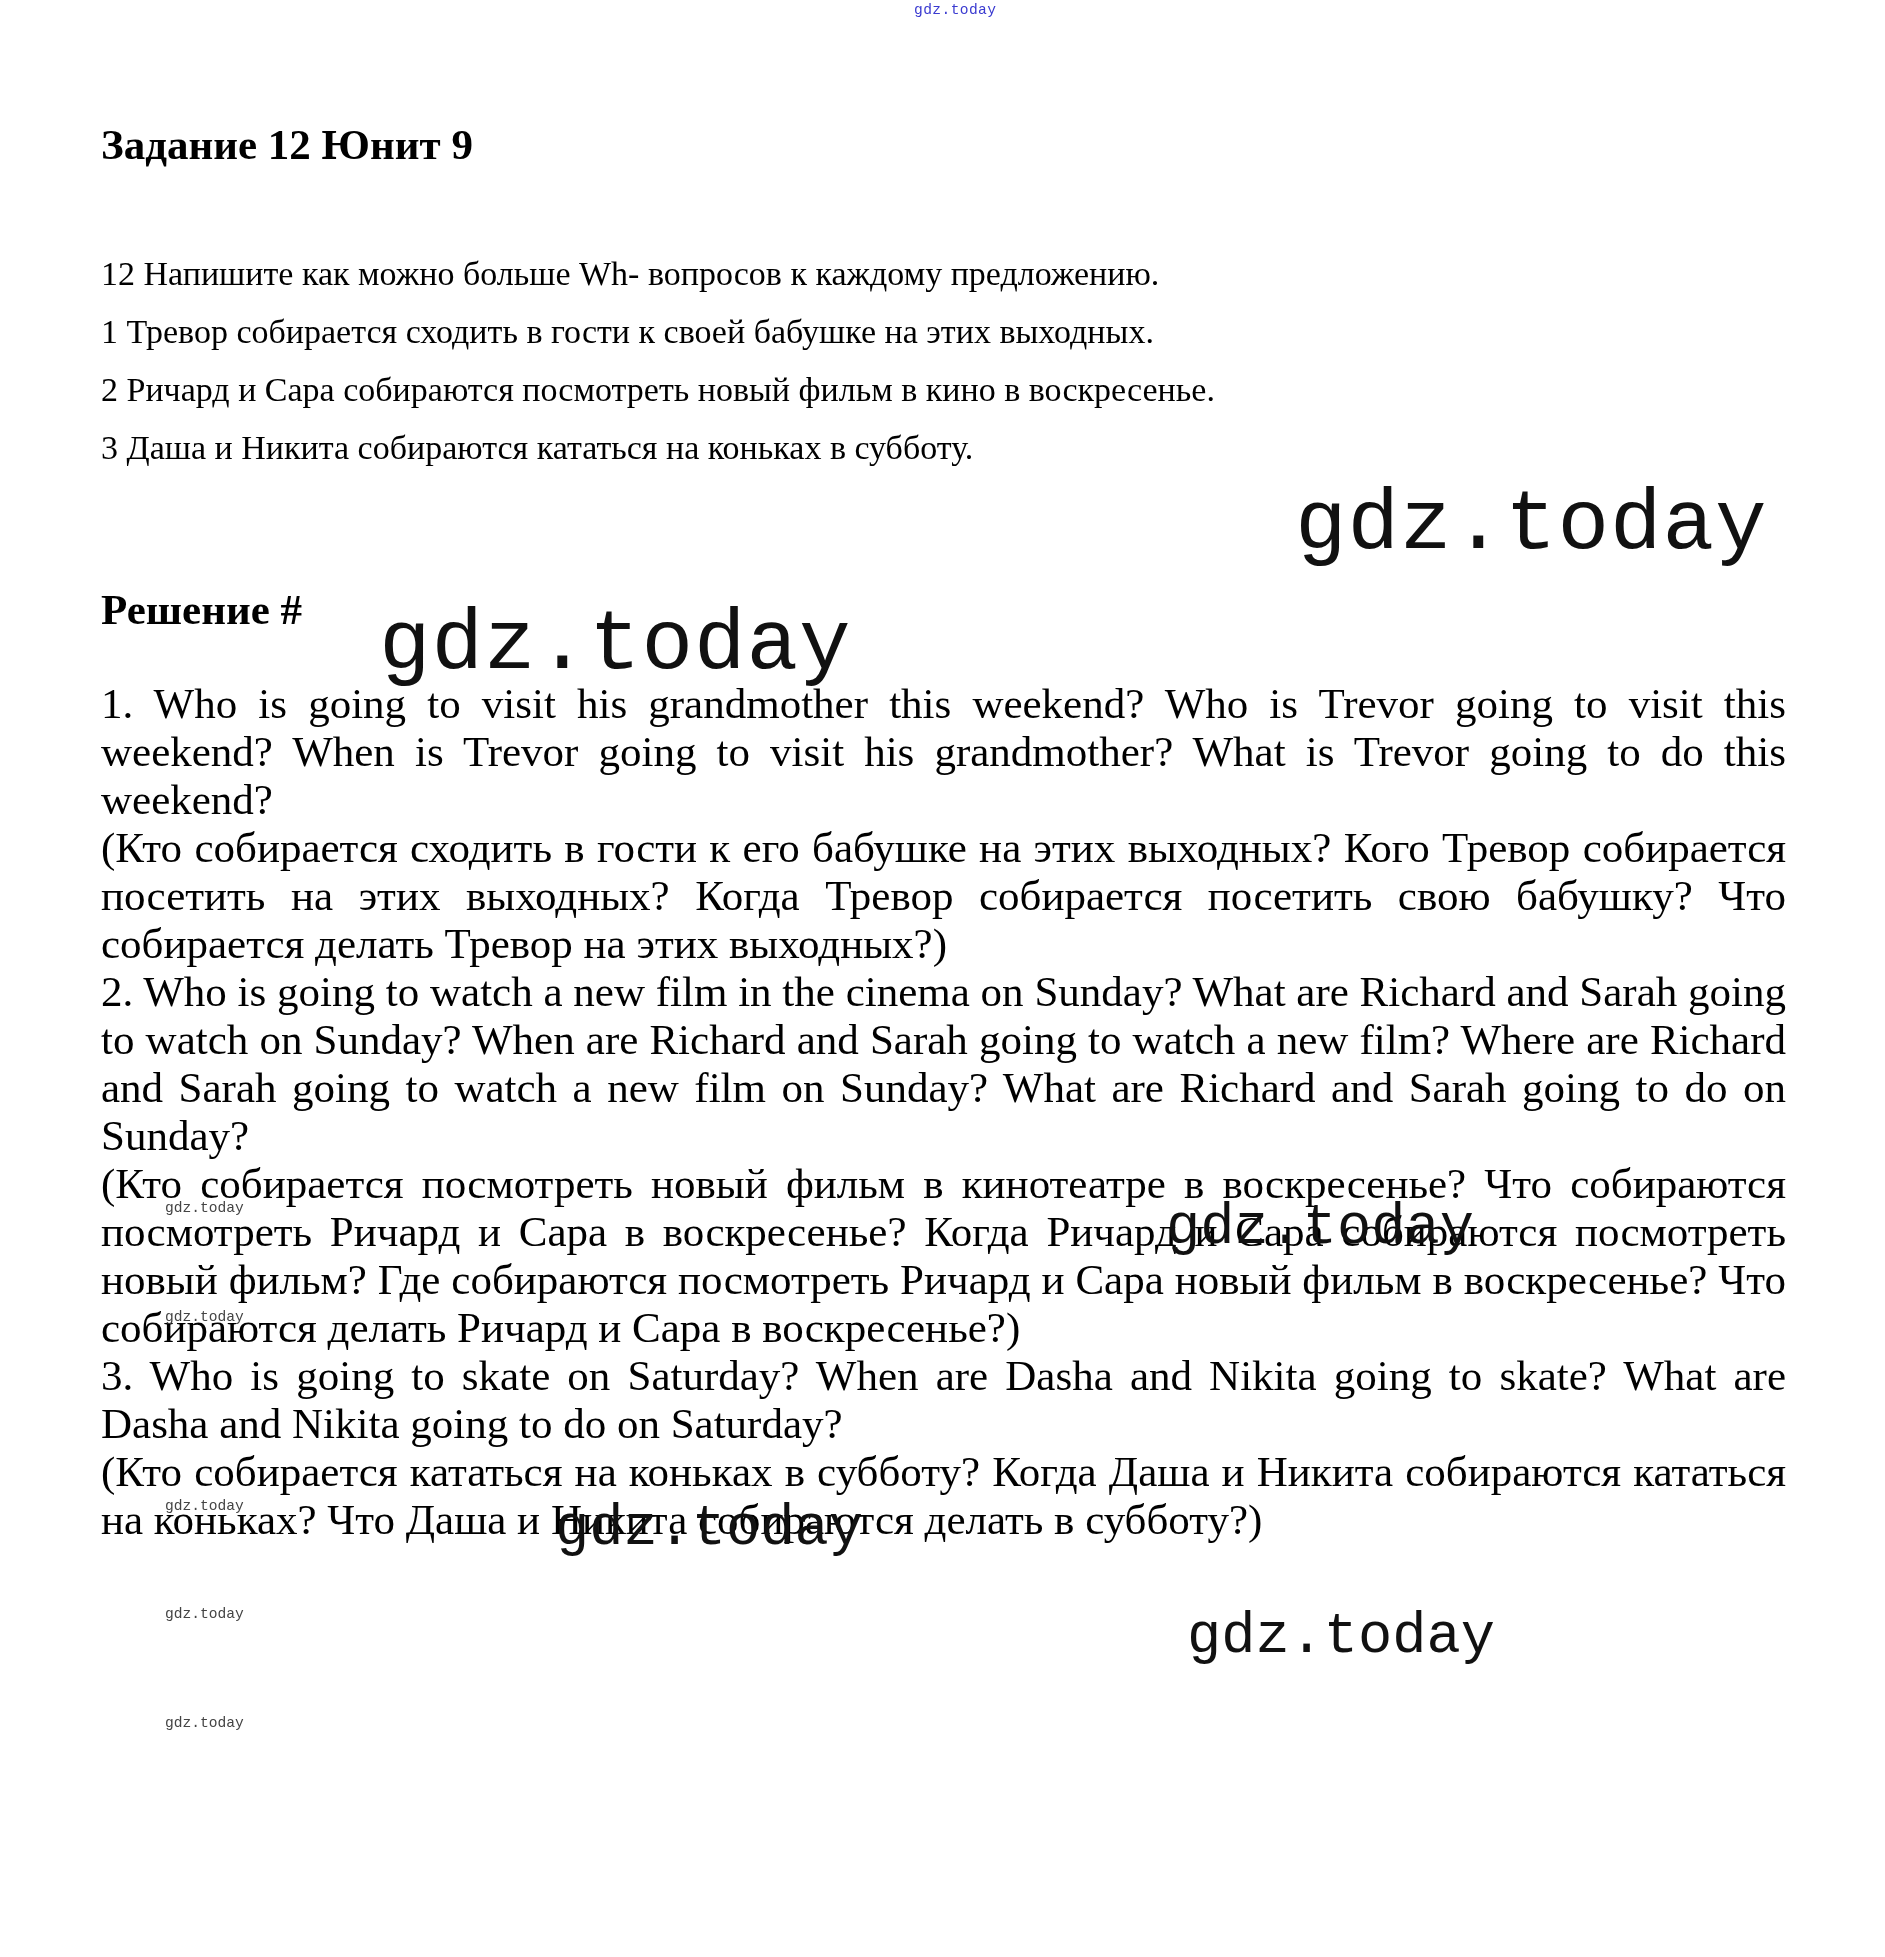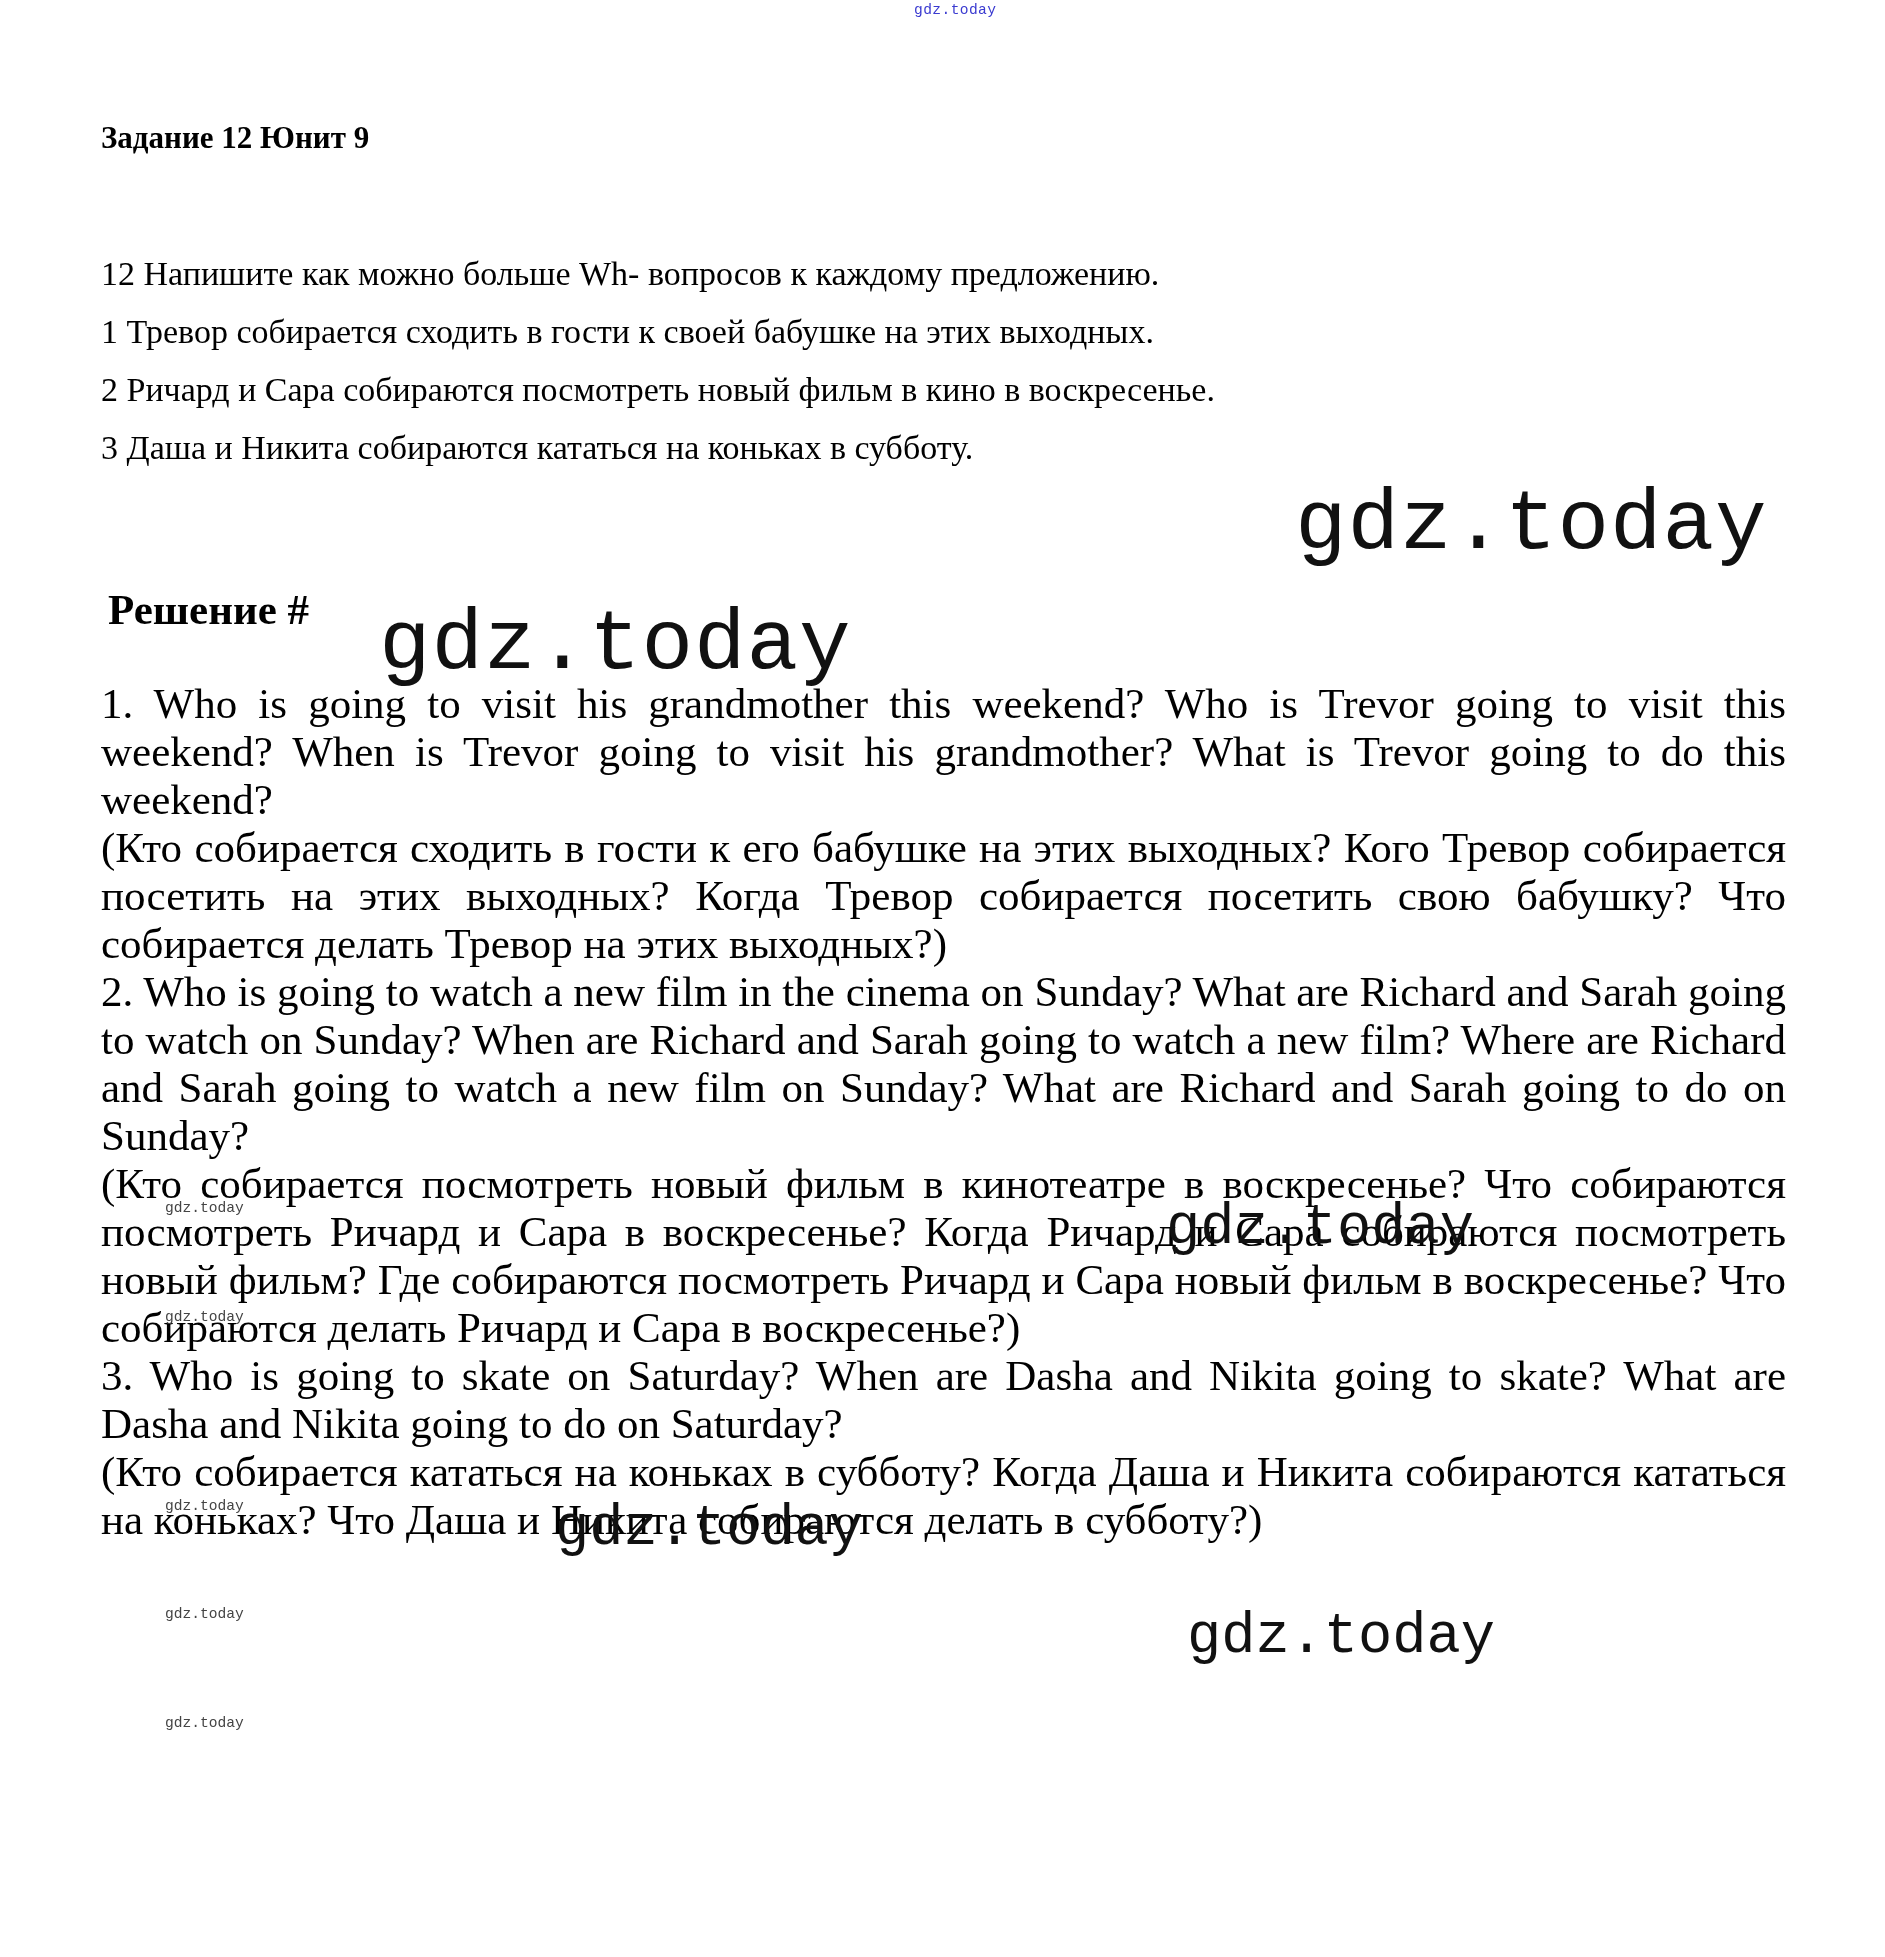--- a/index.html
+++ b/index.html
@@ -1,23 +1,23 @@
 <!DOCTYPE html>
 <html style="font-size:13.8px"><head>
 <meta charset="utf-8">
 <style>
   html, body { margin: 0; padding: 0; background: #ffffff; }
   body { width: 1886px; height: 1957px; position: relative; overflow: hidden; color: #000; }
   .serif { font-family: "Liberation Serif", "DejaVu Serif", serif; }
   .sans { font-family: Liberation Mono, monospace; }
   .top-wm { position: absolute; top: 1.7px; left: 914px; font-size: 14.6px; color: #3a3ad0; letter-spacing: 0.4px; }
-  .title { position: absolute; left: 101px; top: 120px; font-size: 31px; font-weight: bold; }
+  .title { position: absolute; left: 101px; top: 120px; font-size: 43px; font-weight: bold; }
   .task { position: absolute; left: 101px; top: 245px; width: 1721px; font-size: 34px; line-height: 58px; }
   .task div { white-space: nowrap; }
-  .solution-label { position: absolute; left: 101px; top: 585px; font-size: 43px; font-weight: bold; margin-left: 7px; }
+  .solution-label { position: absolute; left: 101px; top: 585px; font-size: 43px; font-weight: bold; }
   .answers { position: absolute; left: 101px; top: 680px; width: 1685px; font-size: 43px; line-height: 48px; text-align: justify; }
   .answers p { margin: 0; text-align: justify; text-align-last: left; }
   .wm-big { position: absolute; font-weight: 200; letter-spacing: 0.9px; color: #111; font-size: 86px; line-height: 1; }
   .wm-mid { position: absolute; font-weight: 200; color: #111; font-size: 57px; line-height: 1; }
   .wm-small { position: absolute; font-size: 14.6px; color: #444; line-height: 1; }
 </style>
 </head>
 <body>
 
 <div class="top-wm sans">gdz.today</div>

